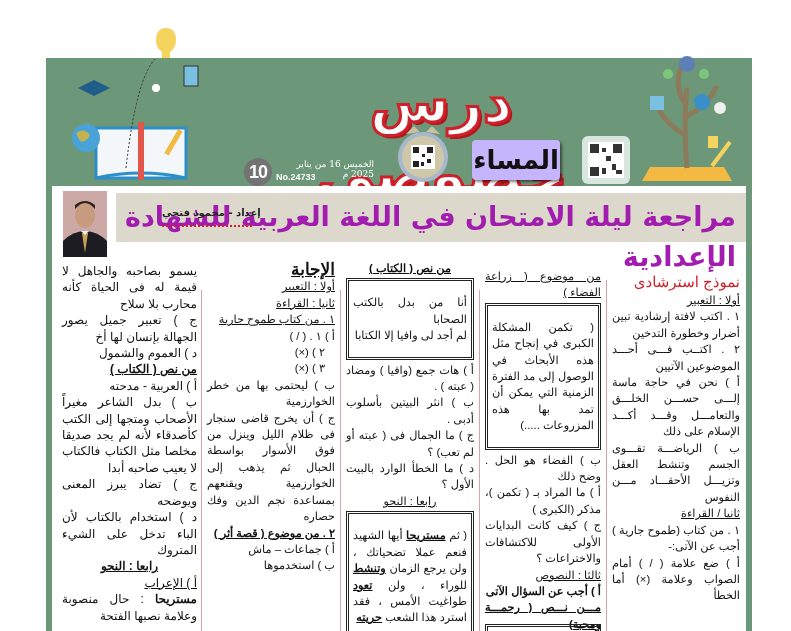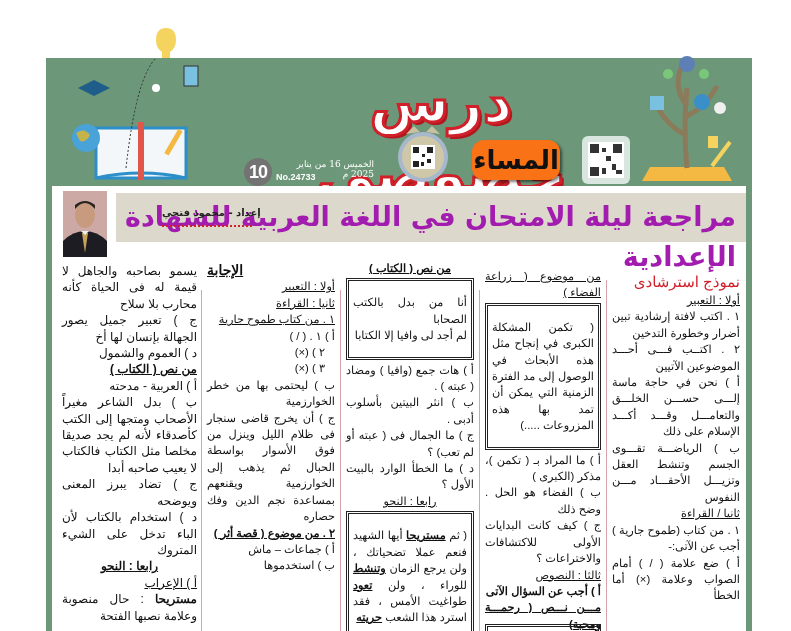--- a/index.html
+++ b/index.html
@@ -17,21 +17,21 @@
 
   .issue-badge { position: absolute; left: 198px; top: 100px; width: 28px; height: 28px; border-radius: 50%; background: #737373;
     color: #fff; font-family: "Liberation Sans", sans-serif; font-weight: bold; font-size: 18px; line-height: 28px; text-align: center; letter-spacing: -1px; }
   .issue-date { position: absolute; left: 228px; top: 101px; width: 100px; font-size: 9px; color: #fff; direction: rtl; text-align: right; font-family: "DejaVu Serif", serif; }
   .issue-no { position: absolute; left: 230px; top: 114px; font-size: 9px; color: #fff; font-weight: bold; font-family: "Liberation Sans", sans-serif; }
 
   
   .deco-left { position: absolute; left: 10px; top: -40px; width: 150px; height: 168px; }
   .deco-right { position: absolute; left: 586px; top: -12px; width: 110px; height: 140px; }
   .qr-clock { position: absolute; left: 352px; top: 66px; width: 50px; height: 58px; }
-  .masaa-logo { position: absolute; left: 426px; top: 82px; width: 88px; height: 40px; background: #f97316; border-radius: 12px;
+  .masaa-logo { position: absolute; left: 426px; top: 82px; width: 88px; height: 40px; background: #c4b5fd; border-radius: 4px;
     box-shadow: 2px 2px 3px rgba(0,0,0,0.5); display:flex; align-items:center; justify-content:center; }
   .masaa-logo span { font-weight: bold; font-size: 26px; color: #111; direction: rtl; font-family: "DejaVu Sans", sans-serif; letter-spacing: -1px; }
   .qr-right { position: absolute; left: 536px; top: 78px; width: 48px; height: 48px; }
 
   
   .article-header { position: absolute; left: 116px; top: 193px; width: 630px; height: 49px; background: #dcd8cc; }
   .article-title { position: absolute; right: 10px; top: 4px; direction: rtl; font-family: "DejaVu Sans", sans-serif; font-weight: bold;
     font-size: 27px; line-height: 40px; color: #a21caf; letter-spacing: -0.5px; }
   .author { position: absolute; left: 46px; top: 14px; direction: rtl; font-size: 10px; font-weight: bold; color: #222; }
   .author-line { position: absolute; left: 46px; top: 32px; width: 90px; border-bottom: 2px dotted #d0202a; }
@@ -40,21 +40,21 @@
   
   .col { position: absolute; top: 262px; direction: rtl; text-align: justify; font-family: "Liberation Sans", sans-serif; font-size: 11.3px; line-height: 16.4px; color: #111; }
   .col p { margin: 0; }
   .u { text-decoration: underline; }
   .b { font-weight: bold; }
   .red-head { color: #d0202a; font-size: 15px; line-height: 20px; }
   .box { border: 3px double #222; outline: 1px solid #222; outline-offset: -3px; padding: 13px 4px; margin: 2px 0; }
   .indent { padding-right: 10px; }
   .sep { position: absolute; width: 1px; background: #d7a3a8; }
   .center { text-align: center; }
-  .big-head { font-size: 14px; font-weight: bold; text-decoration: underline; text-align: left; }
+  .big-head { font-size: 17px; font-weight: bold; text-decoration: underline; text-align: right; }
 </style>
 </head>
 <body>
 
 <div class="frame"></div>
 
 <div class="banner">
   <svg class="deco-left" viewBox="0 0 150 168">
     <rect x="40" y="110" width="90" height="50" fill="#f4f7fa" stroke="#2c8fc9" stroke-width="3"></rect>
     <path d="M40 160 Q85 150 130 160" stroke="#2c8fc9" stroke-width="3" fill="none"></path>
@@ -157,22 +157,22 @@
   <p class="u">ثانيا / القراءة</p>
   <p>١ . من كتاب (طموح جارية ) أجب عن الآتى:-</p>
   <p>أ ) ضع علامة ( / ) أمام الصواب وعلامة (×) أما الخطأ</p>
 </div>
 
 <div class="col" style="left:485px; width:116px; top:268px;">
   <p class="u">من موضوع ( زراعة الفضاء )</p>
   <div class="box">
       <p>( تكمن المشكلة الكبرى في إنجاح مثل هذه الأبحاث في الوصول إلى مد الفترة الزمنية التي يمكن أن تمد بها هذه المزروعات .....)</p>
     </div>
+  <p>ب ) الفضاء هو الحل . وضح ذلك</p>
   <p>أ ) ما المراد بـ ( تكمن )، مذكر (الكبرى )</p>
-  <p>ب ) الفضاء هو الحل . وضح ذلك</p>
   <p>ج ) كيف كانت البدايات الأولى للاكتشافات والاختراعات ؟</p>
   <p class="u">ثالثا : النصوص</p>
   <p class="b">أ ) أجب عن السؤال الآتى</p>
   <p class="b u">مـــن نـــص ( رحمـــة ومحبة)</p>
 </div>
 <div class="box" style="position:absolute; left:485px; top:622px; width:116px; height:12px;"></div>
 
 <div class="col" style="left:346px; width:128px; top:260px;">
   <p class="u b center">من نص ( الكتاب )</p>
   <div class="box">

